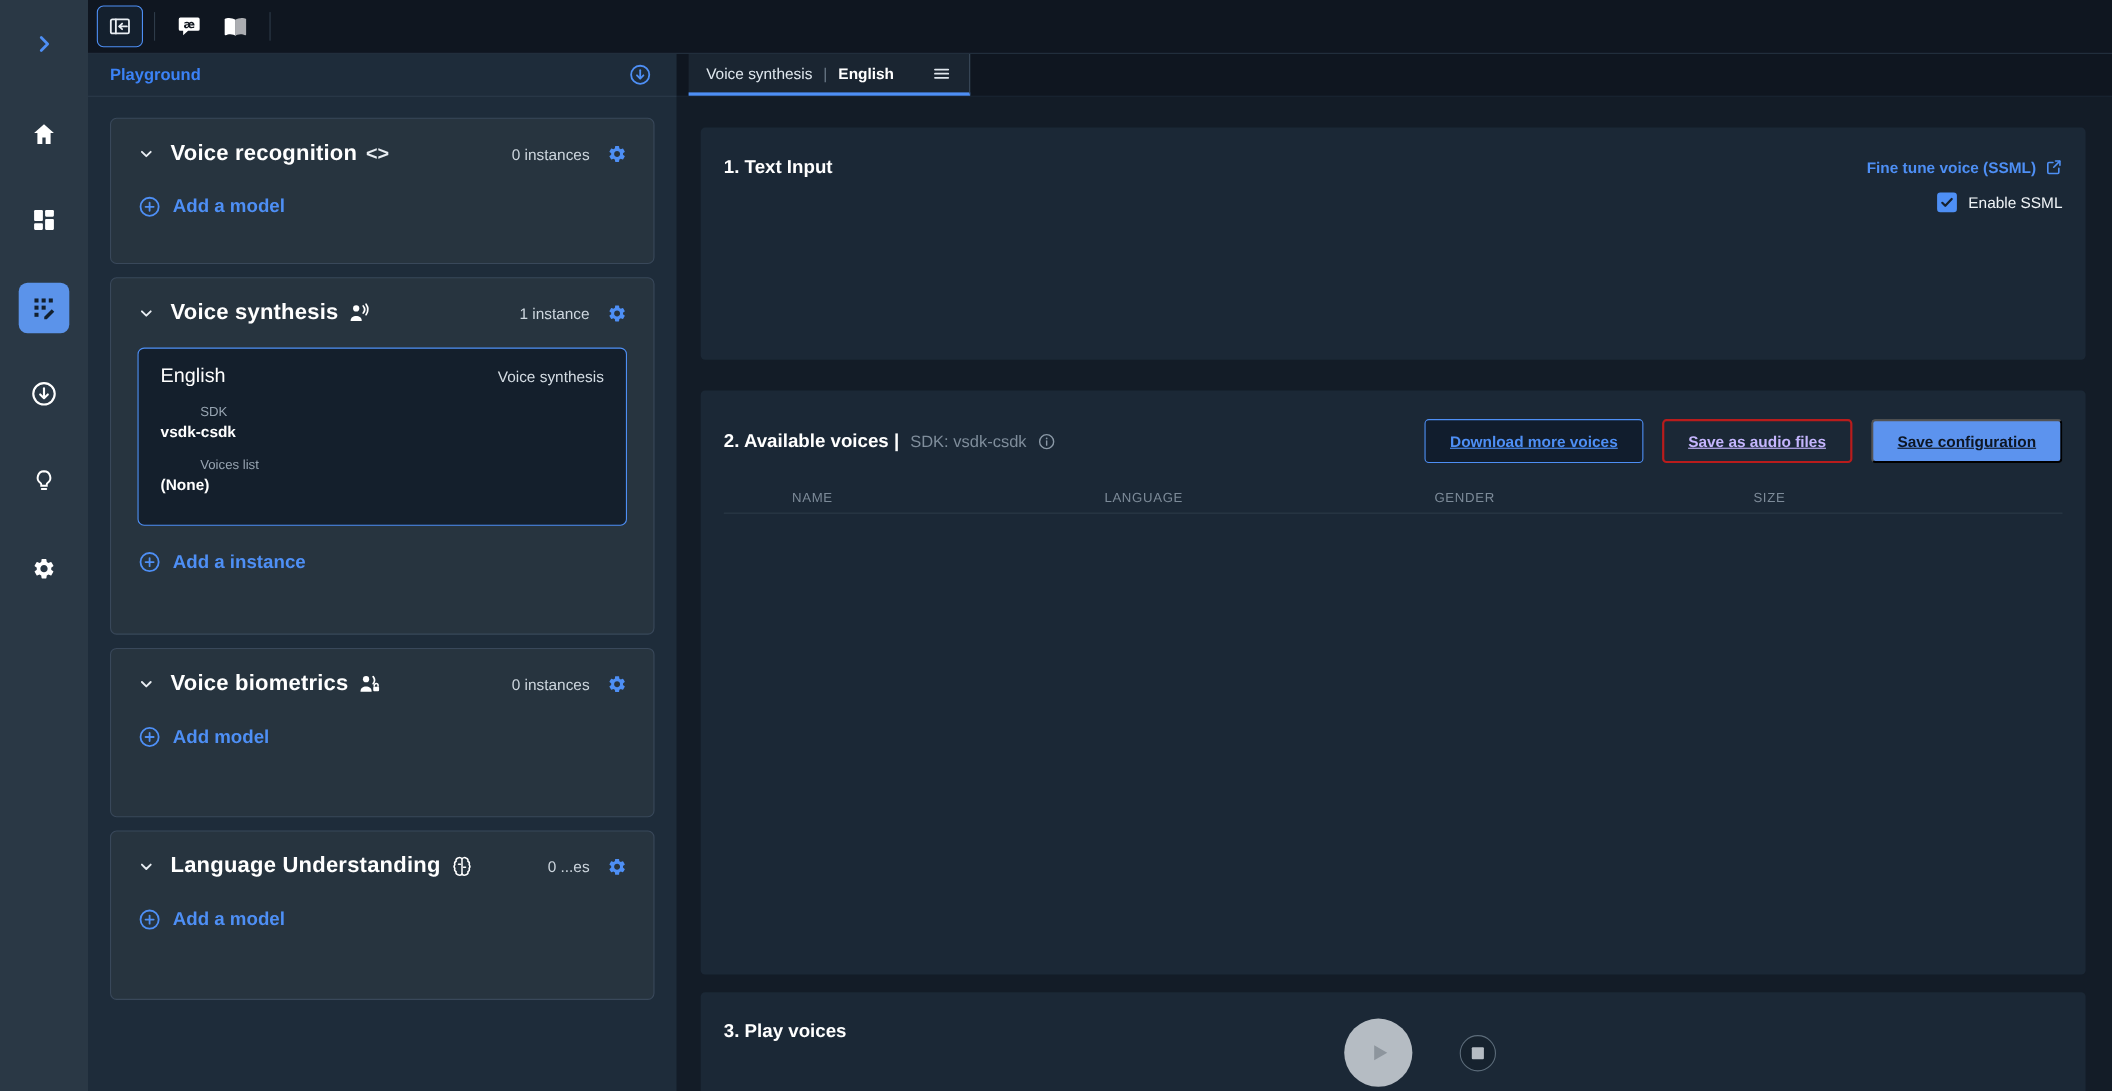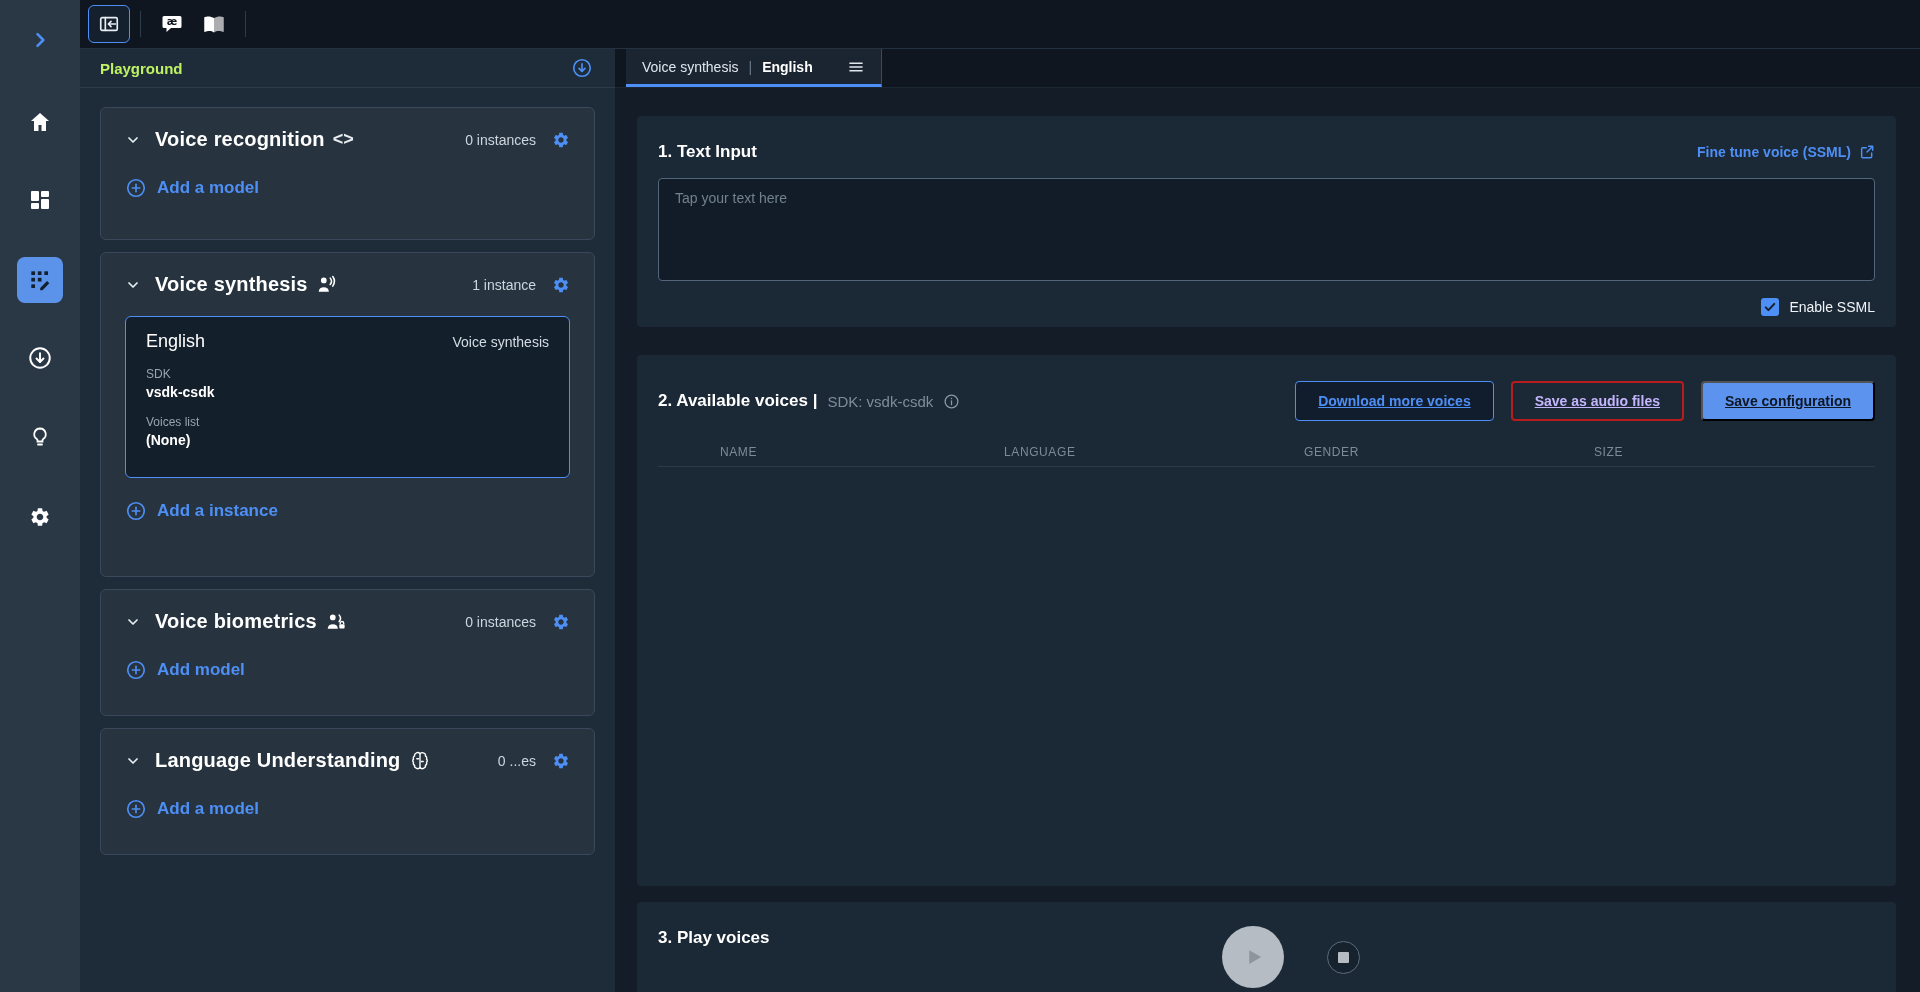--- a/index.html
+++ b/index.html
@@ -19,43 +19,43 @@
             border-bottom:1px solid #243140; display:flex; align-items:center; padding-left:8px; z-index:4; }
   .tool-btn { width:42px; height:38px; display:flex; align-items:center; justify-content:center;
               border-radius:6px; cursor:pointer; color:#e9eef3; }
   .tool-btn.active { border:1.5px solid #4e8ff5; background:#14202e; }
   .tool-sep { width:1px; height:26px; background:#2e3b49; margin:0 10px; }
 
   
   .left-panel { position:absolute; left:80px; top:49px; width:535px; bottom:0; background:#1e2c3a; z-index:3; }
   .panel-header { height:39px; display:flex; align-items:center; justify-content:space-between;
                   padding:0 22px 0 20px; border-bottom:1px solid #2c3b4a; }
-  .panel-title { font-size:15px; font-weight:bold; color:#bef264; }
+  .panel-title { font-size:15px; font-weight:bold; color:#3b82f6; }
   .icon-btn { cursor:pointer; display:flex; align-items:center; justify-content:center; color:#4e8ff5; }
 
   .pg-card { margin:12px 20px 0 20px; background:#27343f; border:1px solid #39485a; border-radius:6px;
              padding:20px 24px; }
   .pg-card:first-of-type { margin-top:19px; }
   .card-head { display:flex; align-items:center; }
   .chev { color:#e8edf2; cursor:pointer; margin-right:14px; display:flex; }
   .card-title { font-size:20px; font-weight:bold; color:#fff; letter-spacing:.2px; }
   .card-suffix { font-size:18px; font-weight:bold; color:#e8edf2; margin-left:8px; }
   .card-ticon { margin-left:8px; color:#fff; display:flex; }
   .card-count { margin-left:auto; font-size:14px; color:#cdd6de; white-space:nowrap; }
   .card-gear { margin-left:16px; color:#4e8ff5; cursor:pointer; display:flex; }
   .add-link { display:flex; align-items:center; gap:10px; color:#4e8ff5; font-size:17px; font-weight:bold;
               cursor:pointer; margin-top:26px; width:max-content; }
-  .h133 { height:133px; } .h135 { height:127px; } .h325 { height:325px; }
+  .h133 { height:133px; } .h135 { height:154px; } .h325 { height:325px; }
 
   .instance-card { margin-top:20px; background:#141f2c; border:1.5px solid #4e8ff5; border-radius:6px;
                    padding:14px 20px 16px 20px; height:162px; cursor:pointer; }
   .inst-row1 { display:flex; justify-content:space-between; align-items:baseline; }
   .inst-name { font-size:18px; color:#fff; }
   .inst-type { font-size:14px; color:#d4dce3; }
-  .inst-label { font-size:12px; color:#97a4b1; margin-top:15px; }
+  .inst-label { font-size:12px; color:#97a4b1; margin-top:15px;margin-left:36px; }
   .inst-value { font-size:14px; font-weight:bold; color:#fff; margin-top:3px; }
 
   
   .main { position:absolute; left:615px; top:49px; right:0; bottom:0; background:#131c27; }
   .tabbar { height:39px; background:#0f1620; display:flex; border-bottom:1px solid #1b2633; }
   .tab { margin-left:11px; width:256px; background:#1a2531; display:flex; align-items:center; gap:8px;
          padding:0 16px; border-bottom:3px solid #4e8ff5; cursor:pointer; border-right:1px solid #3a4a5a; }
   .tab-label { font-size:14px; color:#dfe7ee; white-space:nowrap; }
   .tab-div { color:#6b7a88; font-size:14px; margin:0 2px; }
   .tab-active { font-size:14px; font-weight:bold; color:#fff; white-space:nowrap; }
@@ -373,21 +373,20 @@
           <h2 class="sec-title">1. Text Input</h2>
           <div class="link">
             <span>Fine tune voice (SSML)</span>
             <svg width="16" height="16" viewBox="0 0 24 24" fill="none" stroke="currentColor" stroke-width="2.2" stroke-linecap="round" stroke-linejoin="round">
                 <path d="M19 13.5V19a1.5 1.5 0 0 1-1.5 1.5h-12A1.5 1.5 0 0 1 4 19V7a1.5 1.5 0 0 1 1.5-1.5H11"></path>
                 <polyline points="14.5,3.5 20.5,3.5 20.5,9.5"></polyline>
                 <line x1="20" y1="4" x2="12" y2="12"></line>
               </svg>
           </div>
         </div>
-        <textarea class="textarea" placeholder="Tap your text here" style=""></textarea>
         <div class="ssml-row">
           <span class="checkbox cb-checked">
             <svg width="14" height="14" viewBox="0 0 18 18" fill="none" stroke="#16212e" stroke-width="2.6" stroke-linecap="round" stroke-linejoin="round">
                 <polyline points="3.5,9.5 7,13 14.5,5"></polyline>
               </svg>
           </span>
           <span class="ssml-label">Enable SSML</span>
         </div>
       </section>
 

